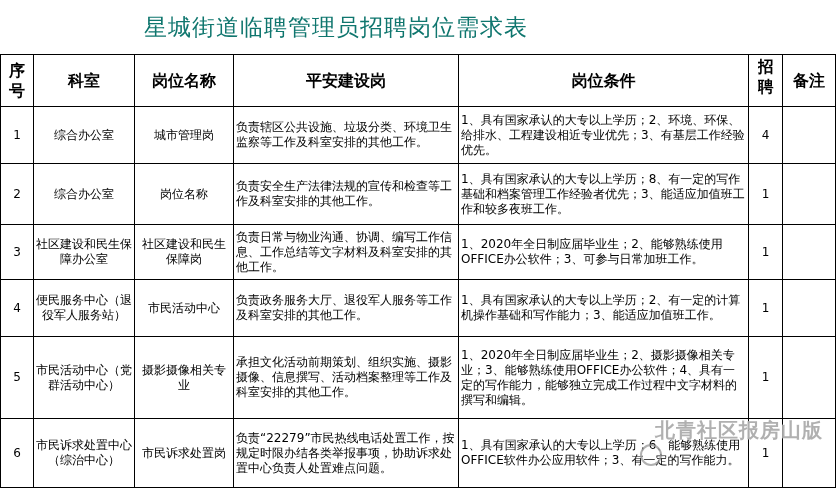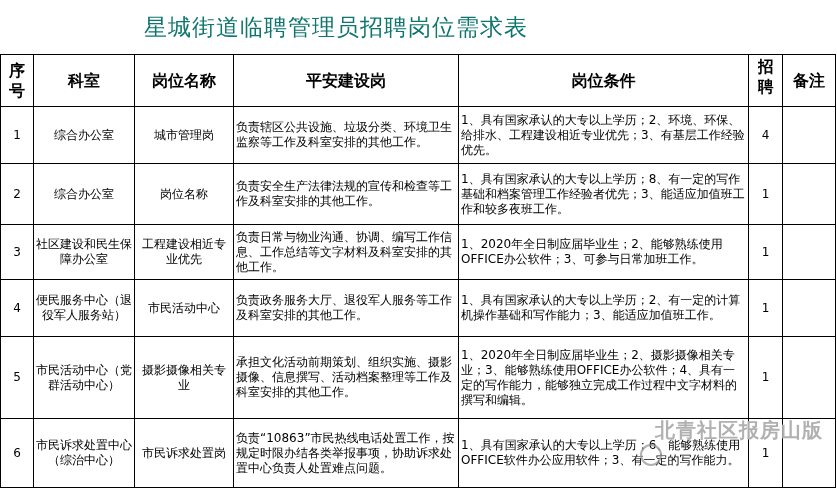--- a/index.html
+++ b/index.html
@@ -86,21 +86,21 @@
       <td class="c">综合办公室</td>
       <td class="c">岗位名称</td>
       <td class="l">负责安全生产法律法规的宣传和检查等工作及科室安排的其他工作。</td>
       <td class="l">1、具有国家承认的大专以上学历；8、有一定的写作基础和档案管理工作经验者优先；3、能适应加值班工作和较多夜班工作。</td>
       <td class="c">1</td>
       <td class="c"></td>
     </tr>
     <tr style="height:55px">
       <td class="c">3</td>
       <td class="c">社区建设和民生保障办公室</td>
-      <td class="c">工程建设相近专业优先</td>
+      <td class="c">社区建设和民生保障岗</td>
       <td class="l">负责日常与物业沟通、协调、编写工作信息、工作总结等文字材料及科室安排的其他工作。</td>
       <td class="l">1、2020年全日制应届毕业生；2、能够熟练使用OFFICE办公软件；3、可参与日常加班工作。</td>
       <td class="c">1</td>
       <td class="c"></td>
     </tr>
     <tr style="height:57px">
       <td class="c">4</td>
       <td class="c">便民服务中心（退役军人服务站）</td>
       <td class="c">市民活动中心</td>
       <td class="l">负责政务服务大厅、退役军人服务等工作及科室安排的其他工作。</td>
@@ -114,21 +114,21 @@
       <td class="c">摄影摄像相关专业</td>
       <td class="l">承担文化活动前期策划、组织实施、摄影摄像、信息撰写、活动档案整理等工作及科室安排的其他工作。</td>
       <td class="l">1、2020年全日制应届毕业生；2、摄影摄像相关专业；3、能够熟练使用OFFICE办公软件；4、具有一定的写作能力，能够独立完成工作过程中文字材料的撰写和编辑。</td>
       <td class="c">1</td>
       <td class="c"></td>
     </tr>
     <tr style="height:69px">
       <td class="c">6</td>
       <td class="c">市民诉求处置中心（综治中心）</td>
       <td class="c">市民诉求处置岗</td>
-      <td class="l">负责“10863”市民热线电话处置工作，按规定时限办结各类举报事项，协助诉求处置中心负责人处置难点问题。</td>
+      <td class="l">负责“22279”市民热线电话处置工作，按规定时限办结各类举报事项，协助诉求处置中心负责人处置难点问题。</td>
       <td class="l">1、具有国家承认的大专以上学历；6、能够熟练使用OFFICE软件办公应用软件；3、有一定的写作能力。</td>
       <td class="c">1</td>
       <td class="c"></td>
     </tr>
   </tbody>
 </table>
 
 <div class="wm-icon"></div>
 <div class="watermark">北青社区报房山版</div>
 

